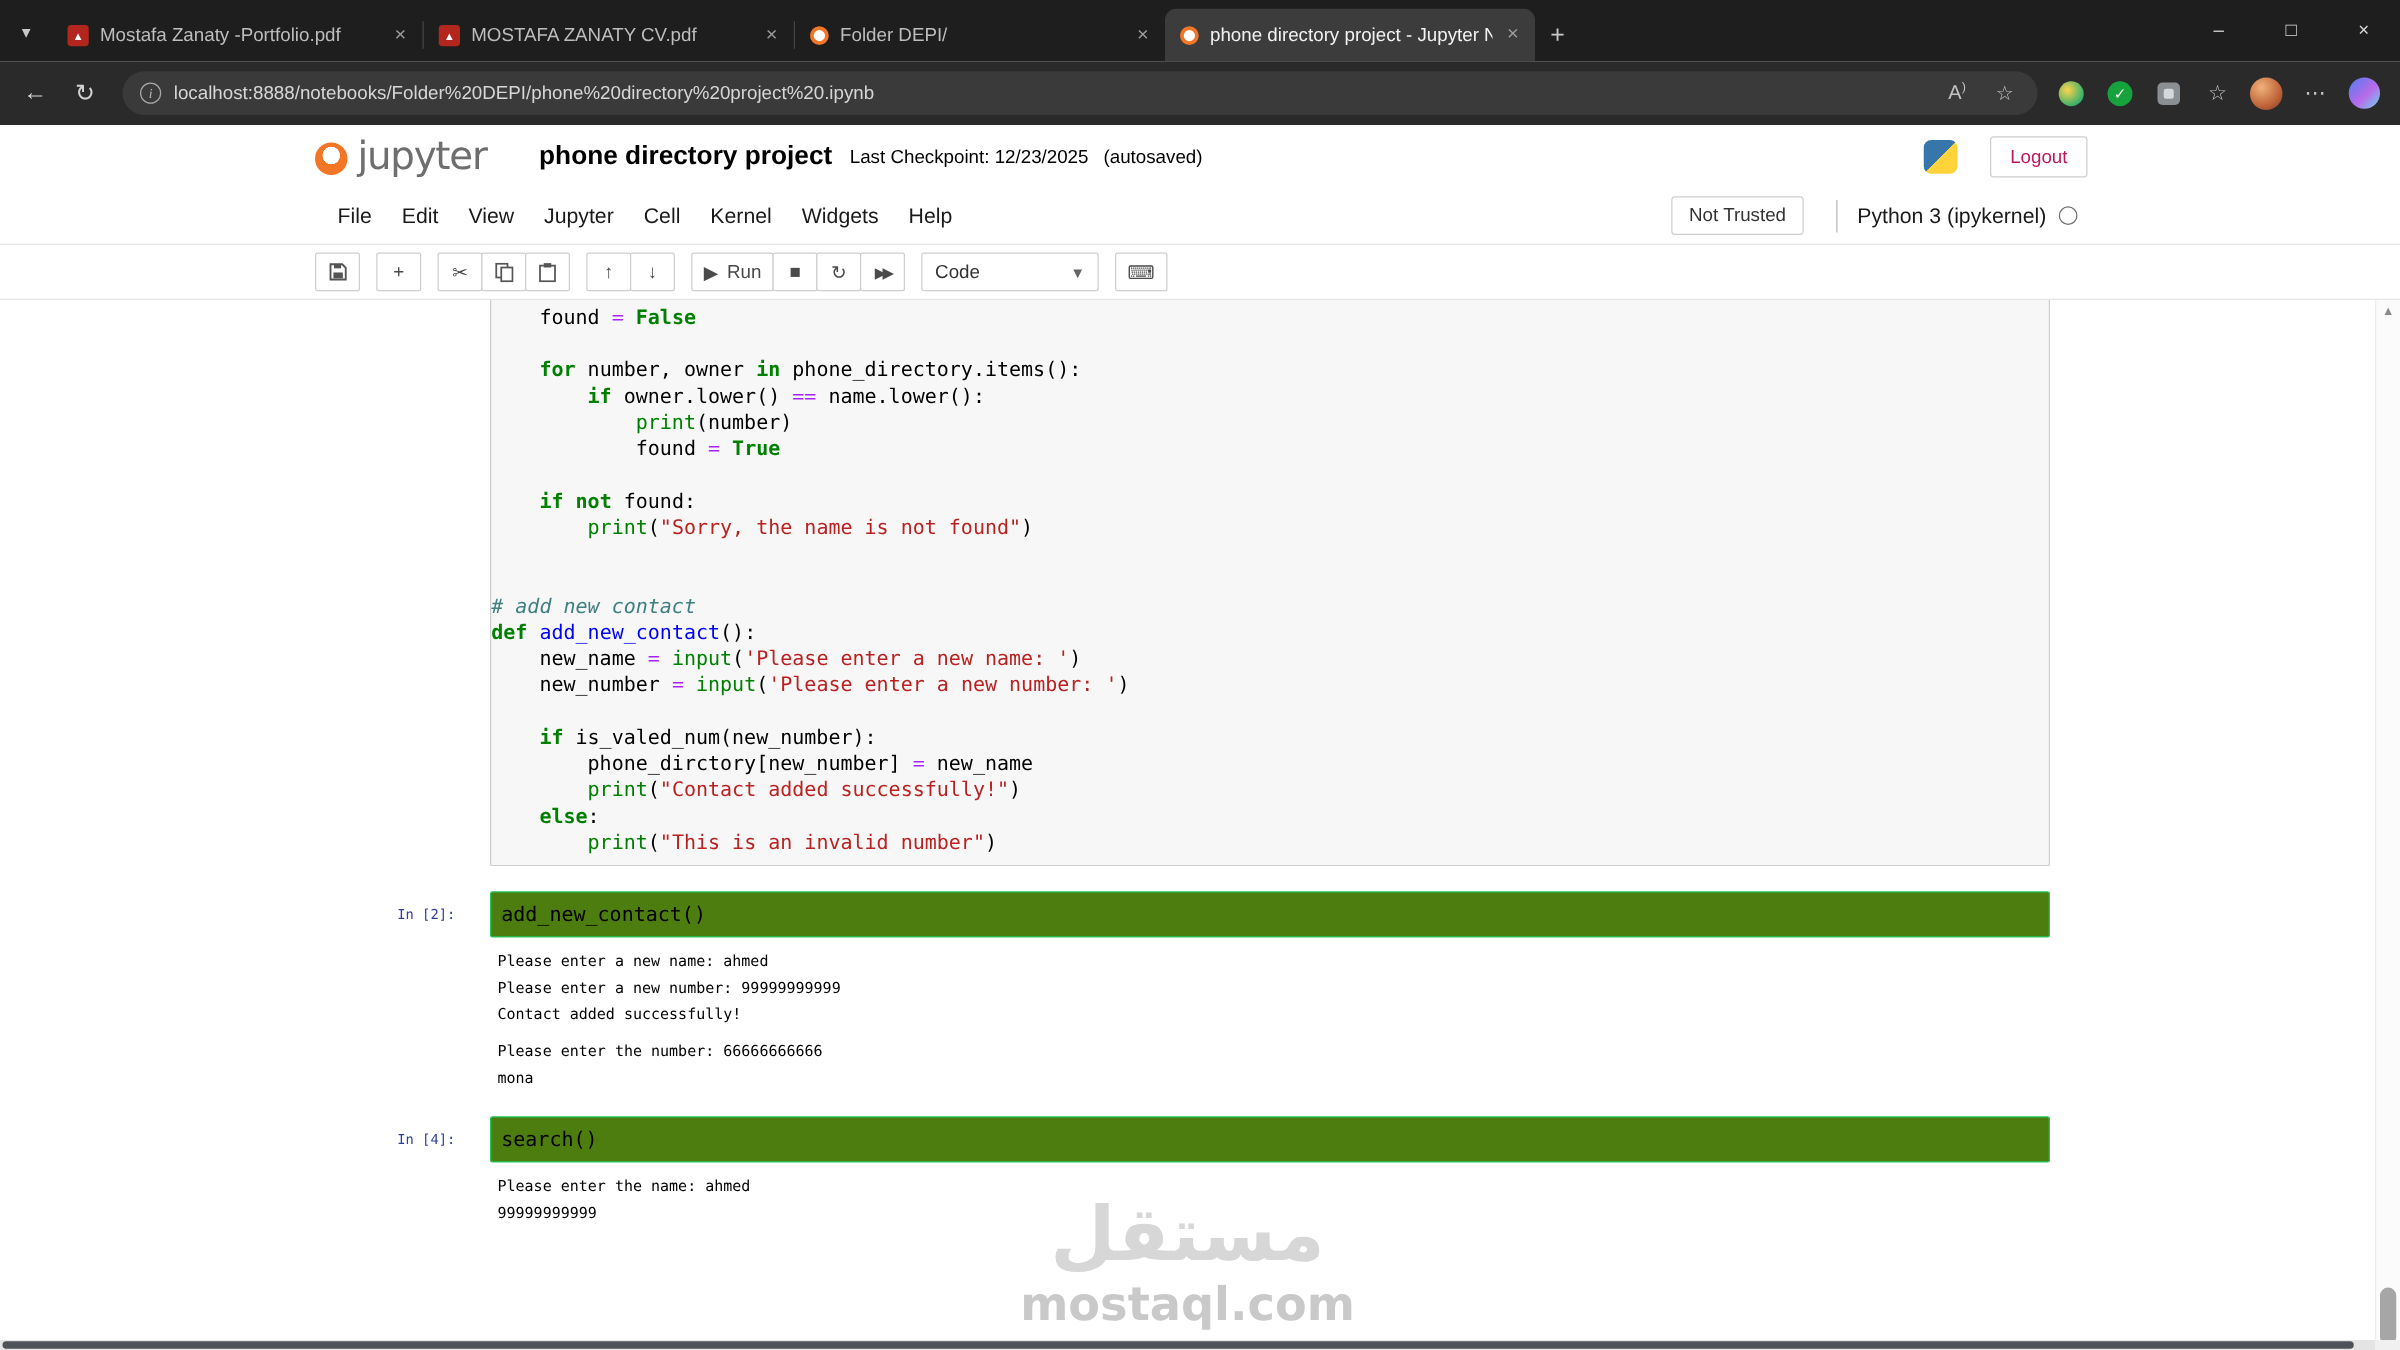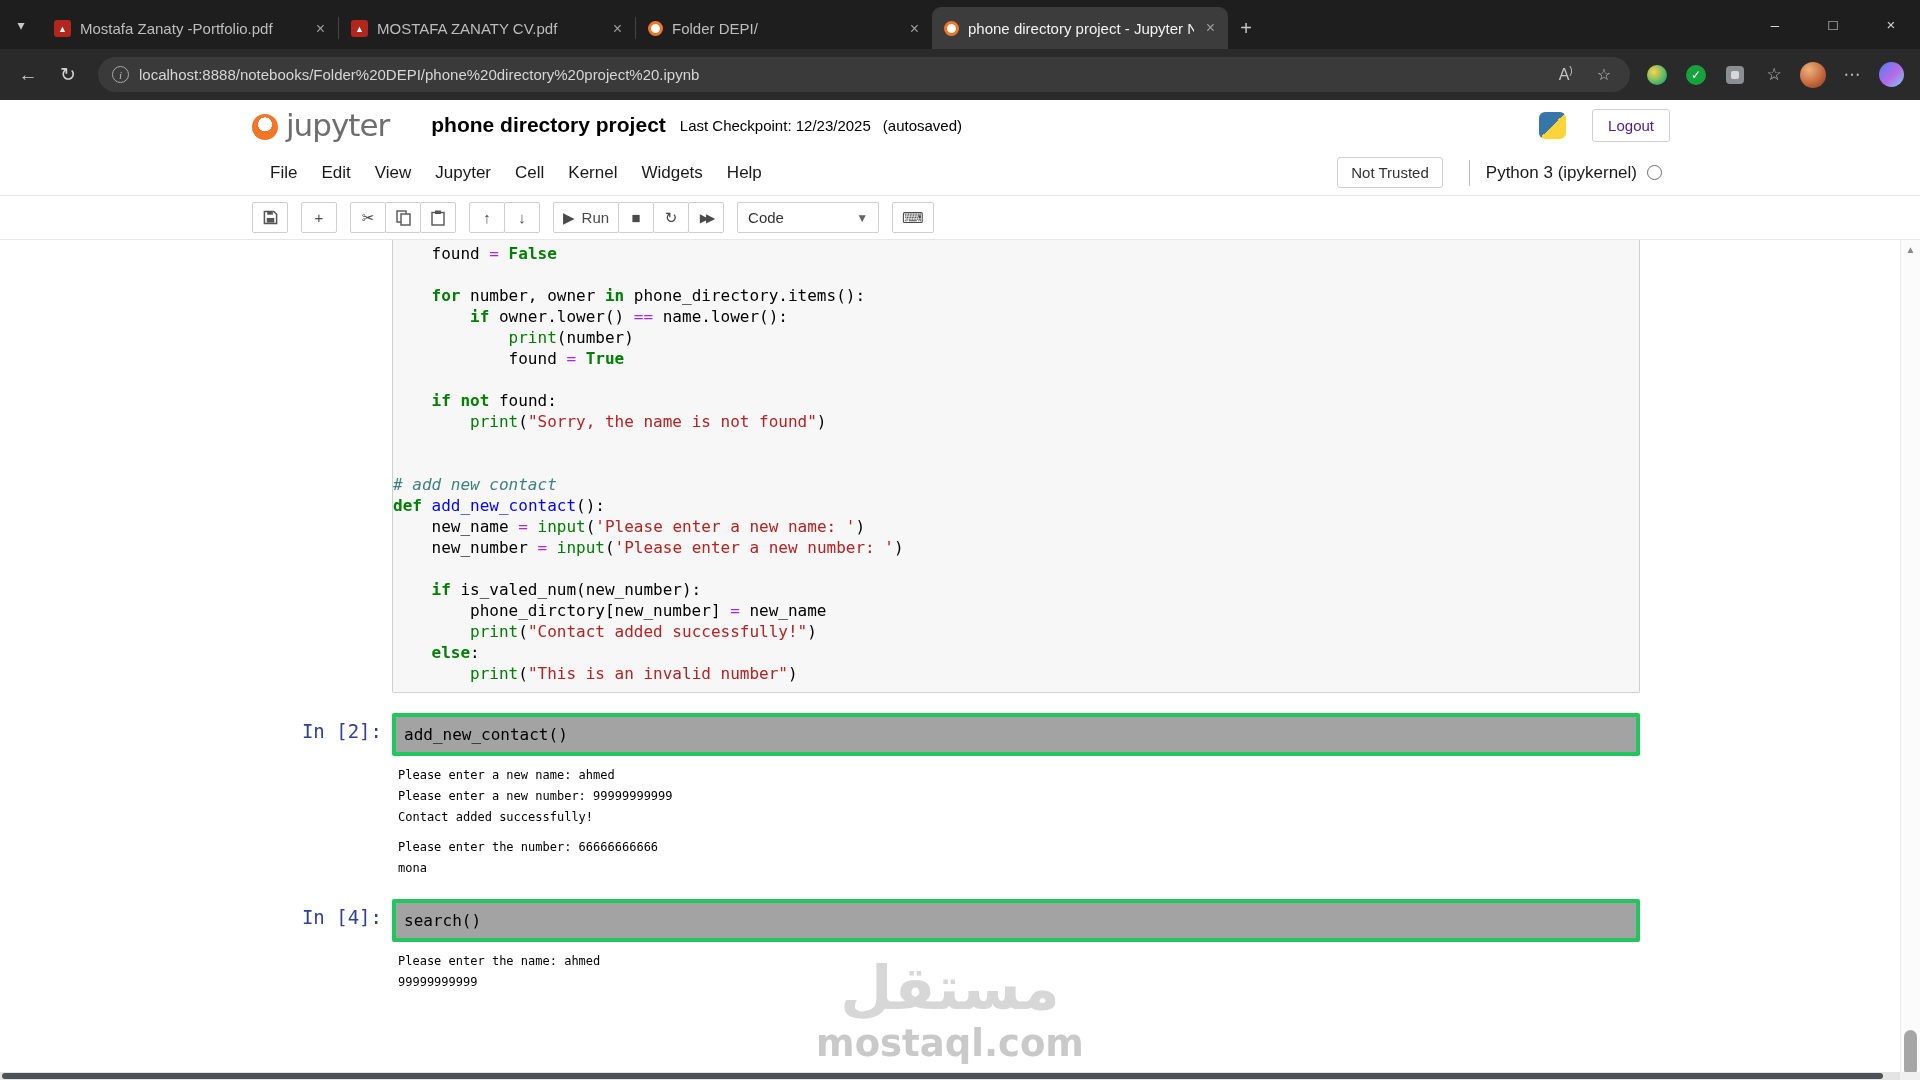--- a/index.html
+++ b/index.html
@@ -61,21 +61,21 @@
   .jplanet { width:26px; height:26px; border-radius:50%; position:relative; margin-bottom:3px;
              background:radial-gradient(circle at 50% 40%, #fff 0 34%, #f37626 35%); }
   .jword { font-size:31px; color:#6e6e6e; letter-spacing:-1px; font-family:"DejaVu Sans", sans-serif; }
   .jtitle { font-size:21px; font-weight:700; color:#000; margin-right:14px; }
   .jcheck { font-size:15px; color:#000; margin-right:12px; }
   .jauto { font-size:15px; color:#000; }
   .jh-spacer { flex:1; }
   .pylogo { width:27px; height:27px; border-radius:6px;
             background:linear-gradient(135deg,#3776ab 50%,#ffd43b 50%); margin-right:26px; }
   .logout { border:1px solid #cfcfcf; border-radius:3px; background:#fff; padding:7px 15px;
-            font-size:15px; color:#4c1d95; margin-right:250px; }
+            font-size:15px; color:#be185d; margin-right:250px; }
 
   
   .jmenu { height:46px; display:flex; align-items:center; padding:0 258px 0 258px;
            border-bottom:1px solid #e7e7e7; background:#fff; }
   .mitem { font-size:17px; color:#1a1a1a; padding:0 12px; }
   .jm-spacer { flex:1; }
   .trust { border:1px solid #cfcfcf; border-radius:3px; padding:6px 13px; font-size:15px; color:#333; margin-right:26px; }
   .ksep { width:1px; height:26px; background:#bbb; margin-right:16px; }
   .kname { font-size:17px; color:#1a1a1a; margin-right:10px; }
   .kcircle { width:15px; height:15px; border:1.6px solid #6f6f6f; border-radius:50%; }
@@ -105,23 +105,23 @@
   .code-line { min-height:21px; }
   .tok-p { color:#000; }
   .tok-k { color:#008000; font-weight:bold; }
   .tok-b { color:#008000; }
   .tok-s { color:#BA2121; }
   .tok-c { color:#408080; font-style:italic; }
   .tok-d { color:#0000FF; }
   .tok-o { color:#AA22FF; }
 
   .cell-row { display:flex; margin-top:20px; }
-  .prompt { flex:0 0 92px; text-align:right; padding:8px 10px 0 0; color:#303F9F;
-            font-size:19px; line-height:21px; white-space:nowrap; }
-  .ibox { flex:1; border:4px solid #22c55e; background:#a3a3a3; border-radius:2px;
+  .prompt { flex:0 0 92px; text-align:center; padding:8px 10px 0 0; color:#303F9F;
+            font-size:11px; line-height:21px; white-space:nowrap; }
+  .ibox { flex:1; border:1px solid #22c55e; background:#4d7c0f; border-radius:2px;
           padding:7px 8px; font-size:16px; line-height:21px; white-space:pre; color:#000; }
   .outtext { margin:9px 0 0 98px; font-size:12px; line-height:21px; white-space:pre; color:#000; }
 
   
   .wm { position:absolute; top:718px; left:0; right:20px; text-align:center; pointer-events:none;
         font-family:"DejaVu Sans", sans-serif; }
   .wm-ar { font-size:60px; font-weight:700; color:#d7d7d7; line-height:1.0; }
   .wm-en { font-size:37px; font-weight:700; color:#c9c9c9; margin-top:4px; }
 
   

